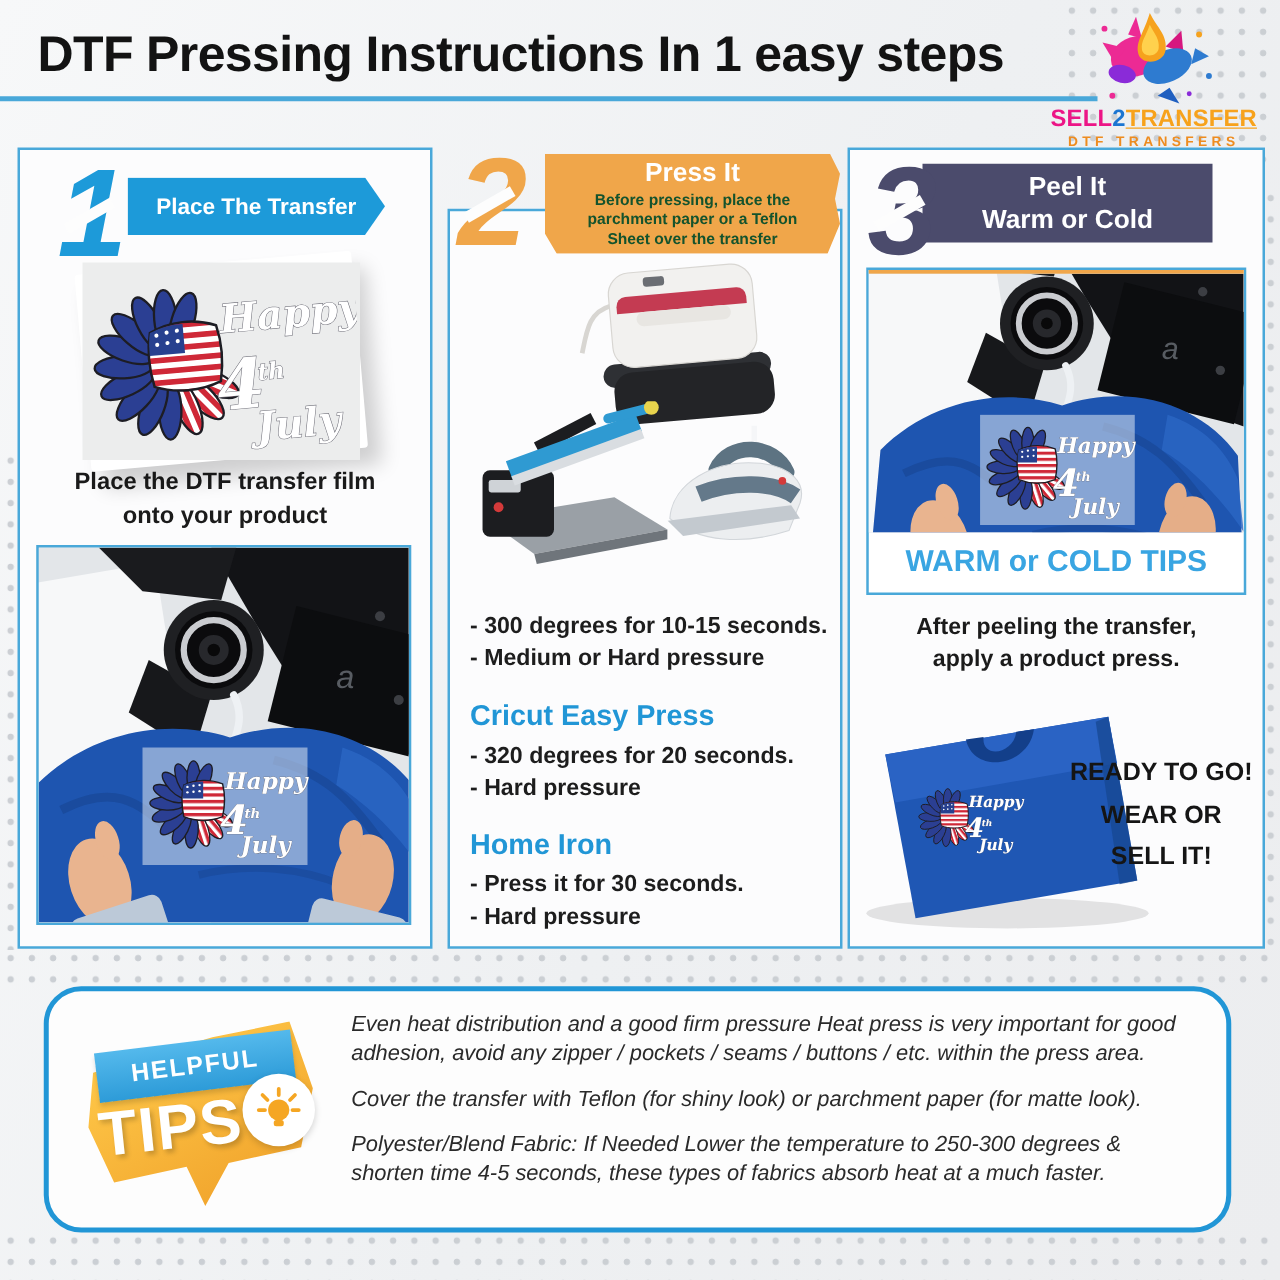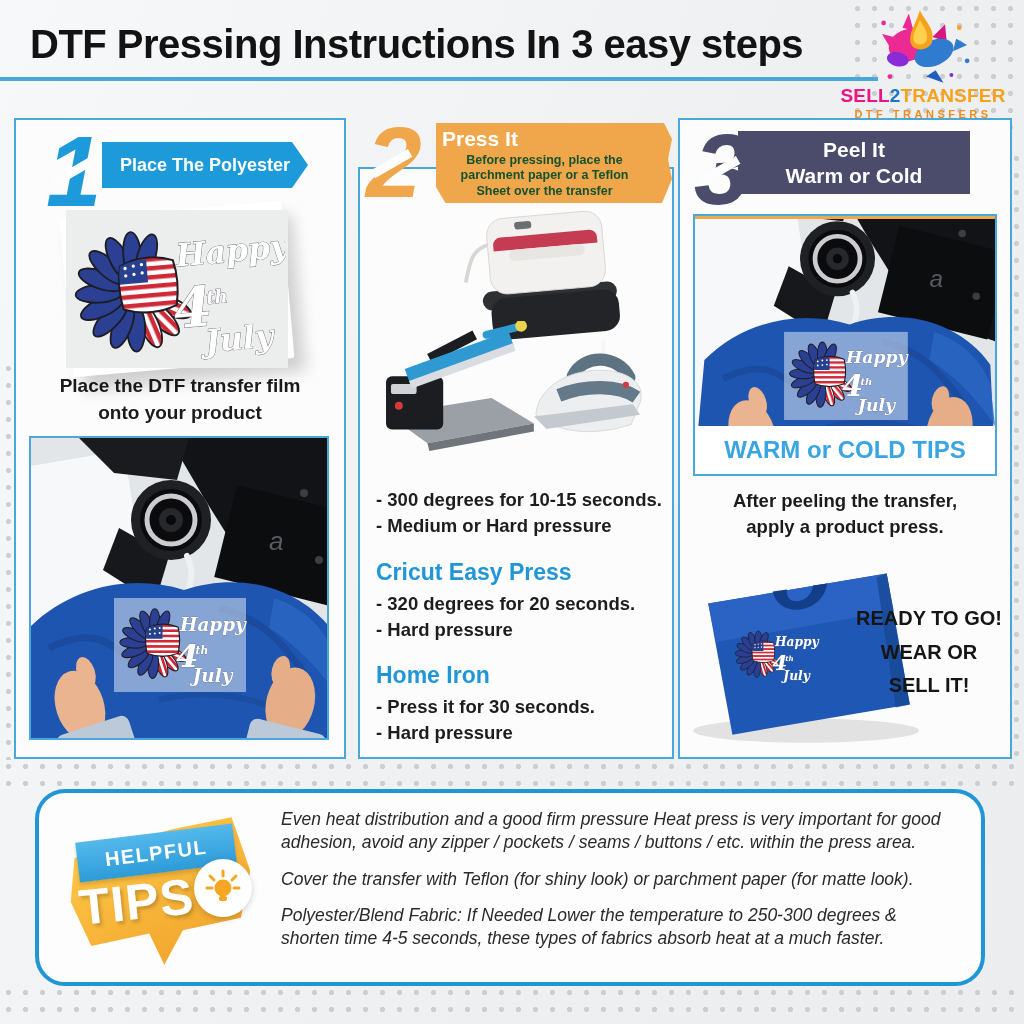--- a/index.html
+++ b/index.html
@@ -7,38 +7,38 @@
         background:linear-gradient(115deg,#f7f8f9 0%,#eef0f2 55%,#ecedef 100%);
         font-family:"Liberation Sans",sans-serif;color:#1e1e1e;}
   .dots{position:absolute;background-image:radial-gradient(circle,#c7cbd0 2.3px,transparent 2.9px);
         background-size:17px 17px;opacity:.9;}
   
   .title{position:absolute;left:30px;top:22px;font-size:40px;font-weight:800;letter-spacing:-.5px;color:#131313;}
   .rule{position:absolute;left:0;top:77px;width:878px;height:4px;background:#49a8d9;}
   .logo{position:absolute;right:12px;top:4px;width:178px;text-align:center;}
   .logo-splash{width:120px;height:82px;display:block;margin:0 auto;}
   .brand{font-size:19px;font-weight:800;letter-spacing:.2px;line-height:1;}
-  .brand .r{color:#ec1586;} .brand .t2{color:#1b75d1;} .brand .tr{color:#f7a21b;}
+  .brand .r{color:#ec1586;} .brand .t2{color:#1b75d1;} .brand .tr{color:#f7a21b;text-decoration:underline;}
   .brand-sub{font-size:11px;font-weight:700;letter-spacing:3.5px;color:#ee8c1f;margin-top:3px;}
   
   .panel{position:absolute;background:#fcfcfd;border:2px solid #49a8d9;}
   #panel1{left:14px;top:118px;width:328px;height:637px;}
   #panel2{left:358px;top:167px;width:312px;height:588px;}
   #panel3{left:678px;top:118px;width:330px;height:637px;}
   .num{position:absolute;font-style:italic;font-weight:900;line-height:.9;z-index:3;}
   .num .slash{position:absolute;width:78%;height:9px;background:#fdfdfd;top:47%;left:8%;transform:rotate(-30deg);}
   #num1{left:30px;top:6px;font-size:100px;color:#1d9ad9;}
   #num2{left:6px;top:-52px;font-size:100px;color:#f0a64a;}
   #num3{left:14px;top:4px;font-size:100px;color:#4b4b6c;}
   .banner1{position:absolute;left:86px;top:22px;width:206px;height:46px;background:#1d9ad9;
            clip-path:polygon(0 0,calc(100% - 16px) 0,100% 50%,calc(100% - 16px) 100%,0 100%);
            display:flex;align-items:center;justify-content:center;color:#fff;font-size:18px;font-weight:800;z-index:2;}
   .banner2{position:absolute;left:76px;top:-46px;width:236px;height:80px;background:#f0a64a;
            clip-path:polygon(0 0,calc(100% - 8px) 0,100% 20%,calc(100% - 4px) 45%,100% 70%,calc(100% - 10px) 100%,4% 100%,0 80%);
-           display:flex;flex-direction:column;align-items:flex-start;justify-content:center;z-index:2;padding:2px 6px;box-sizing:border-box;}
+           display:flex;flex-direction:column;align-items:center;justify-content:center;z-index:2;padding:2px 6px;box-sizing:border-box;}
   .banner2 .bt{color:#fff;font-size:21px;font-weight:800;margin-bottom:2px;}
   .banner2 .bn{color:#14532d;font-size:12.5px;font-weight:700;line-height:1.25;text-align:center;max-width:205px;}
   .banner3{position:absolute;left:58px;top:11px;width:232px;height:63px;background:#4b4b6c;
            display:flex;flex-direction:column;align-items:center;justify-content:center;z-index:2;}
   .banner3 div{color:#fff;font-size:21px;font-weight:800;line-height:1.2;}
   
   .film{position:absolute;left:50px;top:90px;width:222px;height:158px;transform:rotate(-5deg);background:#fff;
         border-radius:3px;box-shadow:10px 14px 16px rgba(0,0,0,.18);z-index:1;}
   .film::before{content:"";position:absolute;inset:0;background:#eceded;transform:rotate(5deg);z-index:-1;}
   .film svg{width:100%;height:100%;}
@@ -194,21 +194,21 @@
       </g>
     </defs>
   </svg>
 
   <div class="dots" style="right:0;top:0;width:175px;height:135px;"></div>
   <div class="dots" style="right:0;top:150px;width:16px;height:610px;"></div>
   <div class="dots" style="left:0;top:360px;width:14px;height:400px;"></div>
   <div class="dots" style="left:0;top:758px;width:1024px;height:34px;"></div>
   <div class="dots" style="left:0;top:984px;width:1024px;height:40px;"></div>
 
-  <div class="title">DTF Pressing Instructions In 3 easy steps</div>
+  <div class="title">DTF Pressing Instructions In 1 easy steps</div>
   <div class="rule"></div>
   <div class="logo">
     <svg class="logo-splash" viewBox="0 0 140 104">
       <ellipse cx="52" cy="52" rx="26" ry="20" fill="#ec2a94" transform="rotate(-18 52 52)"></ellipse>
       <polygon points="18,38 42,44 30,58" fill="#ec2a94"></polygon>
       <polygon points="52,12 58,34 44,30" fill="#ec2a94"></polygon>
       <polygon points="98,26 82,42 100,48" fill="#d6177f"></polygon>
       <ellipse cx="84" cy="62" rx="26" ry="16" fill="#2e7bd0" transform="rotate(-24 84 62)"></ellipse>
       <polygon points="112,44 126,52 108,60" fill="#2e7bd0"></polygon>
       <polygon points="86,84 96,100 74,92" fill="#1f5fc0"></polygon>
@@ -220,21 +220,21 @@
       <circle cx="126" cy="72" r="3" fill="#2e7bd0"></circle>
         <circle cx="28" cy="92" r="3" fill="#ec2a94"></circle>
       <circle cx="106" cy="90" r="2.5" fill="#8a2bd8"></circle>
     </svg>
     <div class="brand"><span class="r">SELL</span><span class="t2">2</span><span class="tr">TRANSFER</span></div>
     <div class="brand-sub">DTF TRANSFERS</div>
   </div>
 
   <div class="panel" id="panel1">
     <div class="num" id="num1"><span>1</span><span class="slash"></span></div>
-    <div class="banner1">Place The Polyester</div>
+    <div class="banner1">Place The Transfer</div>
     <div class="film">
       <svg viewBox="0 0 130 95">
           <use href="#d-flag"></use>
         </svg>
     </div>
     <div class="caption1">
       <div>Place the DTF transfer film</div>
       <div>onto your product</div>
     </div>
     <div class="photo1">

